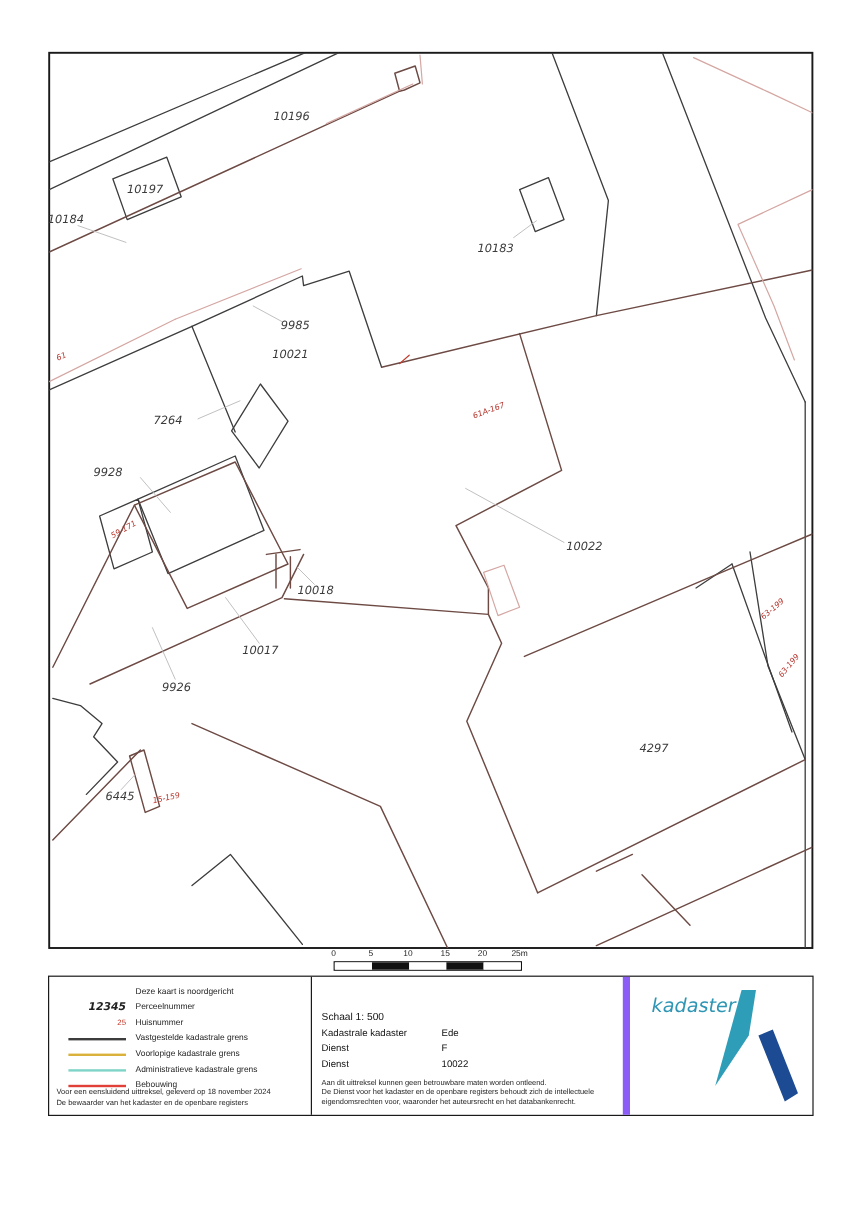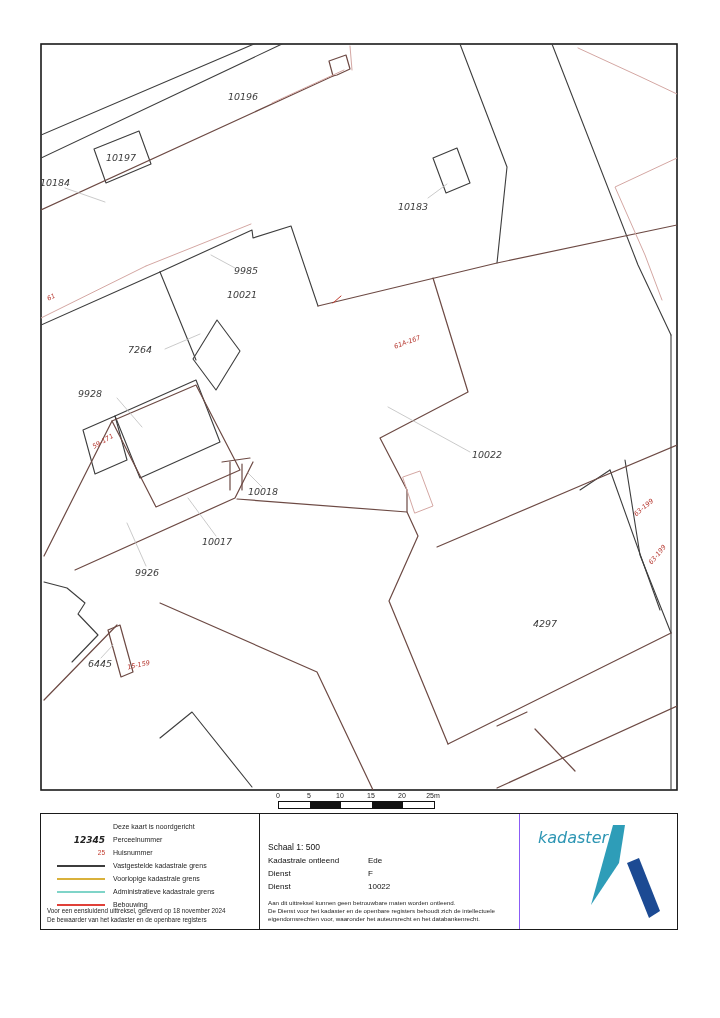--- a/index.html
+++ b/index.html
@@ -24,21 +24,21 @@
   #scale-strip div{width:31px;height:6px;}
   .seg-w{background:#fff;} .seg-b{background:#111;}
   
   #panel{
     position:absolute;left:40px;top:813px;width:636px;height:115px;
     border:1.4px solid #1a1a1a;background:#fff;
   }
   .col{position:absolute;top:0;height:100%;}
   #col-legend{left:0;width:218px;}
   #col-info{left:218px;width:260px;border-left:1px solid #1a1a1a;}
-  #col-logo{left:478px;width:157px;border-left:1px solid #8b5cf6;}
+  #col-logo{left:478px;width:157px;border-left:6px solid #8b5cf6;}
   .lrow{display:flex;align-items:center;height:13px;margin-top:0;}
   #legend-rows{position:absolute;left:6px;top:6px;right:2px;text-align:center;}
   .lsym{width:66px;display:flex;justify-content:flex-end;align-items:center;padding-right:8px;box-sizing:border-box;}
   .llabel{font-size:7px;color:#1f1f1f;white-space:nowrap;}
   .swatch{width:48px;height:0;border-top-style:solid;border-top-width:2px;}
   .sample-parcel{font:italic bold 9px "DejaVu Sans",sans-serif;color:#222;}
   .sample-house{font-size:6.5px;color:#c0392b;}
   #legend-footer{position:absolute;left:6px;bottom:5px;font-size:6.3px;color:#1f1f1f;line-height:8.5px;white-space:nowrap;}
   #schaal{position:absolute;left:8px;top:12px;font-size:8.5px;color:#111;margin-top:16px;}
   #info-rows{position:absolute;left:8px;top:40px;font-size:8px;color:#111;}
@@ -223,21 +223,21 @@
       <div id="legend-footer">
           <div>Voor een eensluidend uittreksel, geleverd op 18 november 2024</div>
           <div>De bewaarder van het kadaster en de openbare registers</div>
         </div>
     </div>
 
     <div class="col" id="col-info">
       <div id="schaal">Schaal 1: 500</div>
       <div id="info-rows">
           <div class="irow">
-            <div class="ilabel">Kadastrale ontleend</div>
+            <div class="ilabel">Kadastrale kadaster</div>
             <div class="ivalue">Ede</div>
           </div>
           <div class="irow">
             <div class="ilabel">Dienst</div>
             <div class="ivalue">F</div>
           </div>
           <div class="irow">
             <div class="ilabel">Dienst</div>
             <div class="ivalue">10022</div>
           </div>

